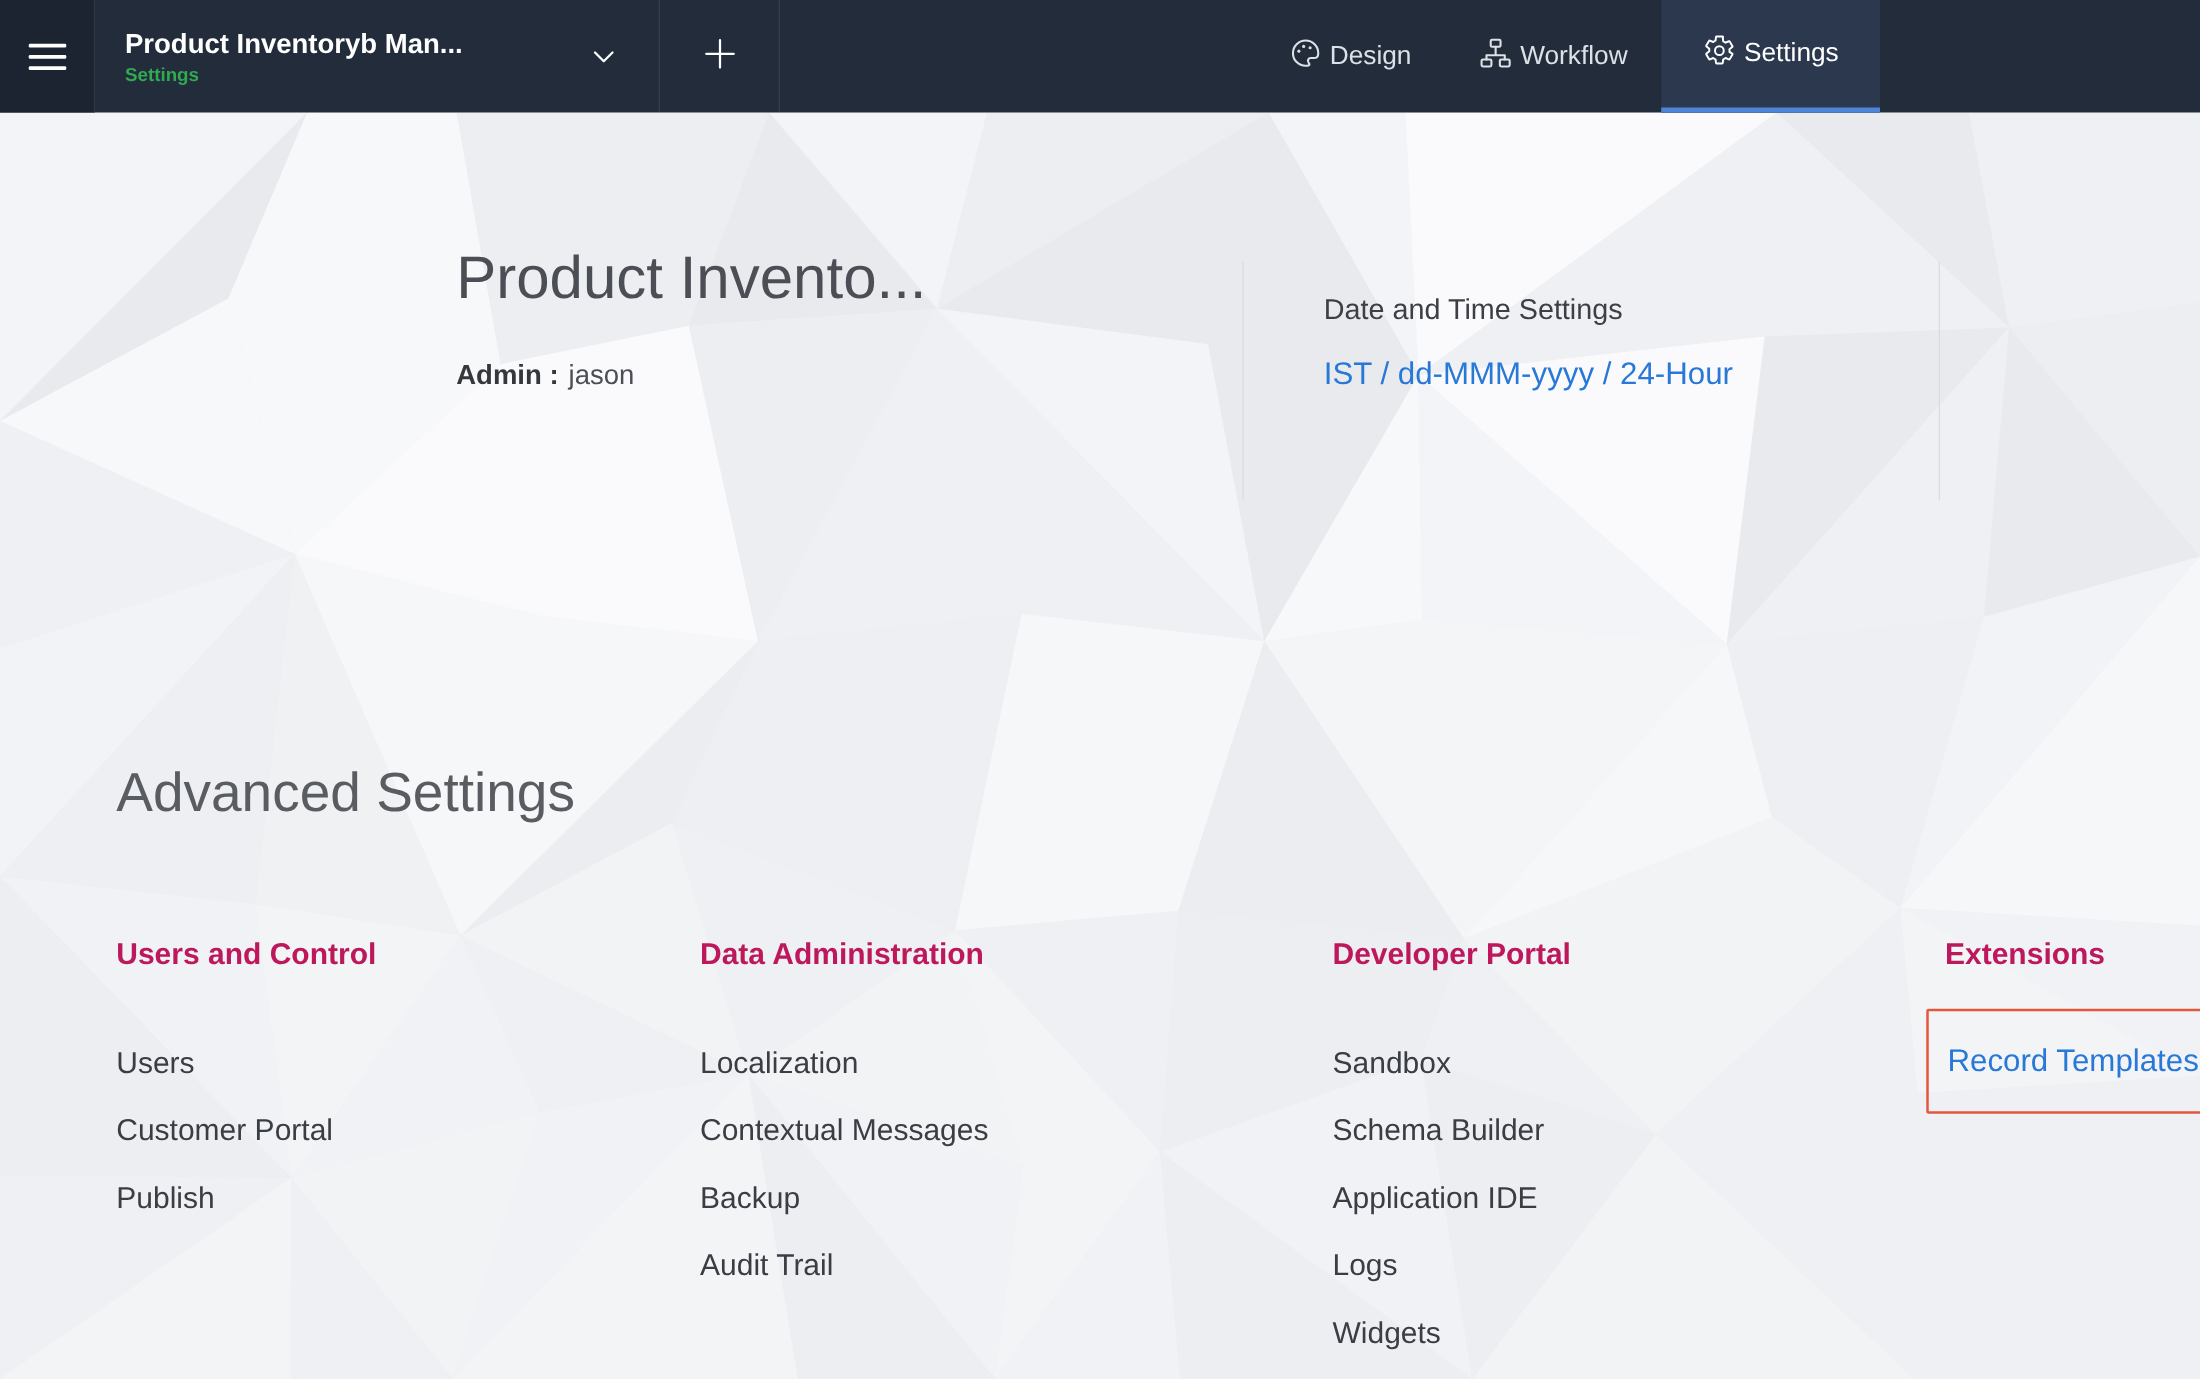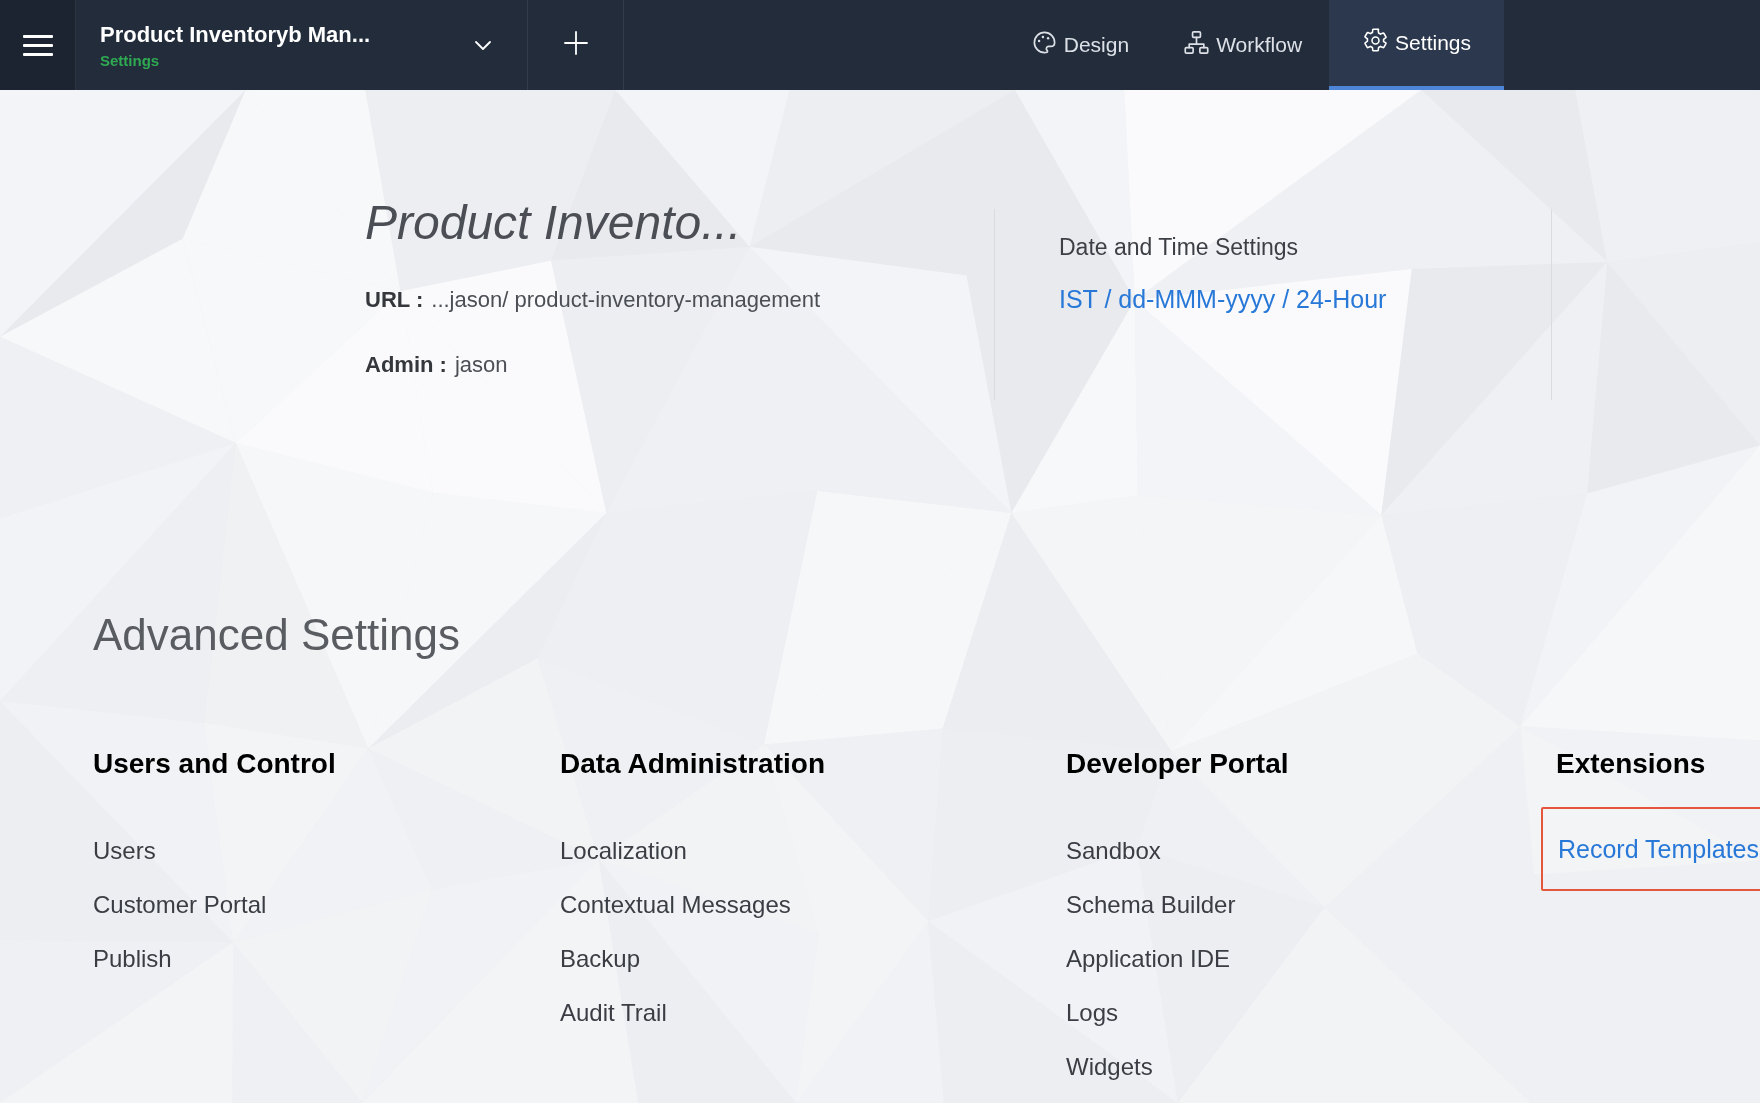--- a/index.html
+++ b/index.html
@@ -73,21 +73,21 @@
 
   .logo {
     left:93px; top:104px;
     width:180px; height:180px;
     background:var(--accent-green,#2fa952);
     color:#fff;
     display:flex; align-items:center; justify-content:center;
     font-size:50px; letter-spacing:1px; font-weight:400;
   }
   .app-details { left:365px; top:104px; width:600px; }
-  .app-big-title { font-size:48px; line-height:58px; font-weight:300; color:#4b4e54;font-style:italic; }
+  .app-big-title { font-size:48px; line-height:58px; font-weight:300; color:#4b4e54; }
   .meta-line { margin-top:34px; font-size:22px; line-height:28px; color:#4b4f55; }
   .meta-line + .meta-line { margin-top:37px; }
   .meta-label { font-weight:700; color:#34373c; }
   .meta-value { margin-left:8px; }
 
   .vdivider { width:1px; height:191px; background:#d9dbdf; top:119px; }
 
   .datetime { left:1059px; top:142px; }
   .date-heading { font-size:23px; line-height:30px; color:#3c3f45; }
   .date-value {
@@ -96,21 +96,21 @@
     color:var(--link-blue,#2878d8);
     cursor:pointer; text-decoration:none;
   }
 
   .advanced-heading {
     left:93px; top:520px;
     font-size:44px; font-weight:300; color:#595c61;
   }
 
   .col { top:659px; }
-  .col-title { font-size:28px; line-height:30px; font-weight:700; color:#000000; margin-bottom:57px; }
+  .col-title { font-size:24px; line-height:30px; font-weight:700; color:#be185d; margin-bottom:57px; }
   .col-item {
     font-size:24px; line-height:30px; color:#3a3e44;
     margin-bottom:24px; cursor:pointer; width:max-content;
   }
   .col-1 { left:93px; }
   .col-2 { left:560px; }
   .col-3 { left:1066px; }
   .col-4 { left:1541px; }
   .col-4 .col-title { padding-left:15px; margin-bottom:28px; }
   .highlight-box {
@@ -285,23 +285,20 @@
       <polygon points="1324.6,817.3 1534.2,784.4 1531.0,1013.0" fill="#ebedf1" opacity="0.3"></polygon>
       <polygon points="1324.6,817.3 1531.0,1013.0 1322.6,1013.0" fill="#f7f8fa" opacity="0.3"></polygon>
       <polygon points="1534.2,784.4 1760.0,770.6 1531.0,1013.0" fill="#eef0f3" opacity="0.3"></polygon>
       <polygon points="1760.0,770.6 1760.0,1013.0 1531.0,1013.0" fill="#ebedf1" opacity="0.3"></polygon>
     </svg>
 
 
   <div class="abs app-details">
     <h1 class="app-big-title">Product Invento...</h1>
     <div class="meta-line">
-      <span class="meta-label">URL :</span><span class="meta-value">...jason/ product-inventory-management</span>
-    </div>
-    <div class="meta-line">
       <span class="meta-label">Admin :</span><span class="meta-value">jason</span>
     </div>
   </div>
 
   <div class="abs vdivider" style="left:994px"></div>
 
   <div class="abs datetime">
     <div class="date-heading">Date and Time Settings</div>
     <a class="date-value">IST / dd-MMM-yyyy / 24-Hour</a>
   </div>

